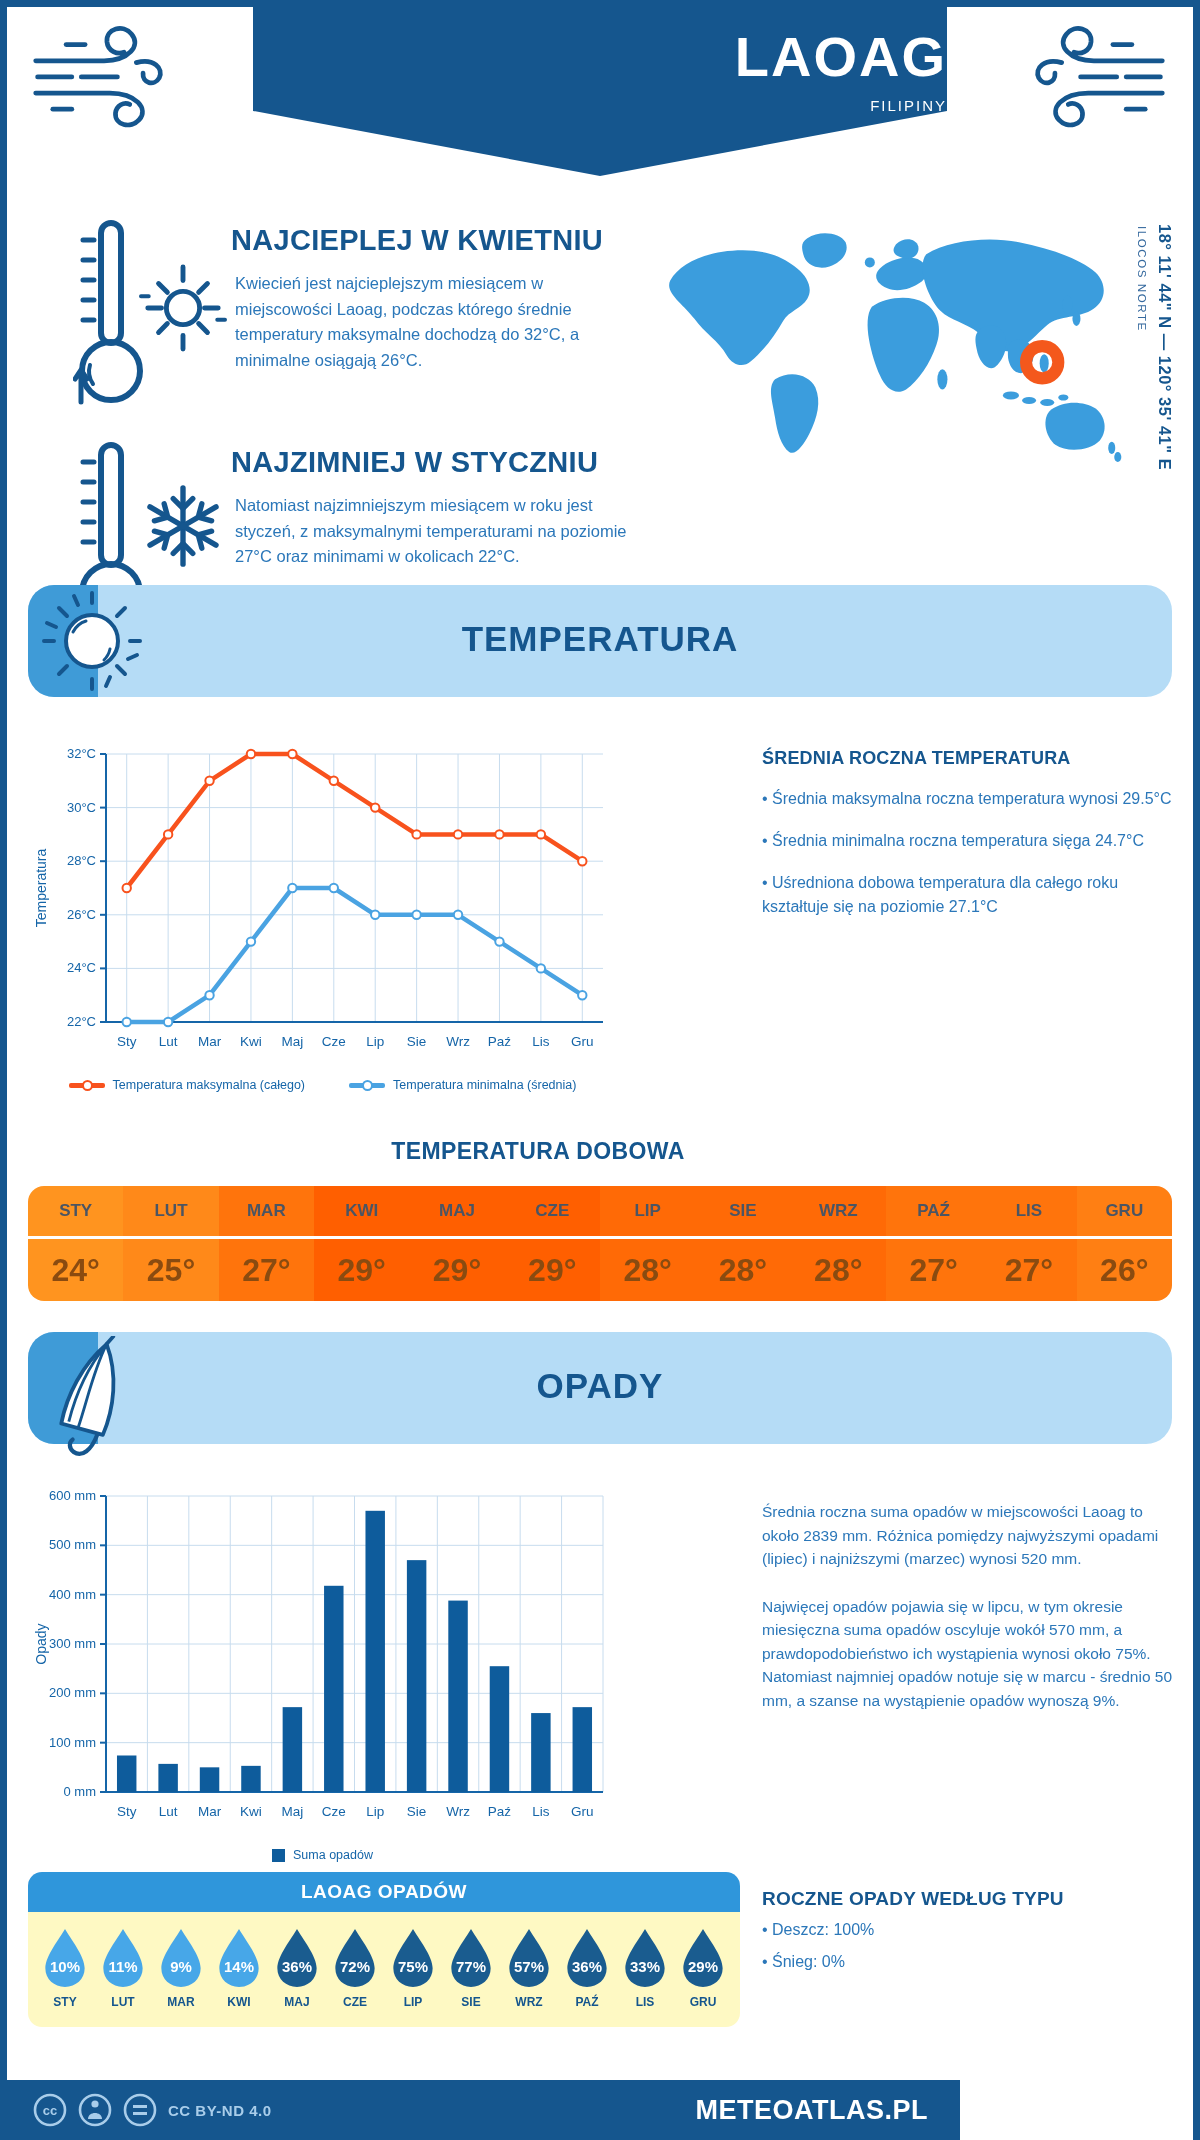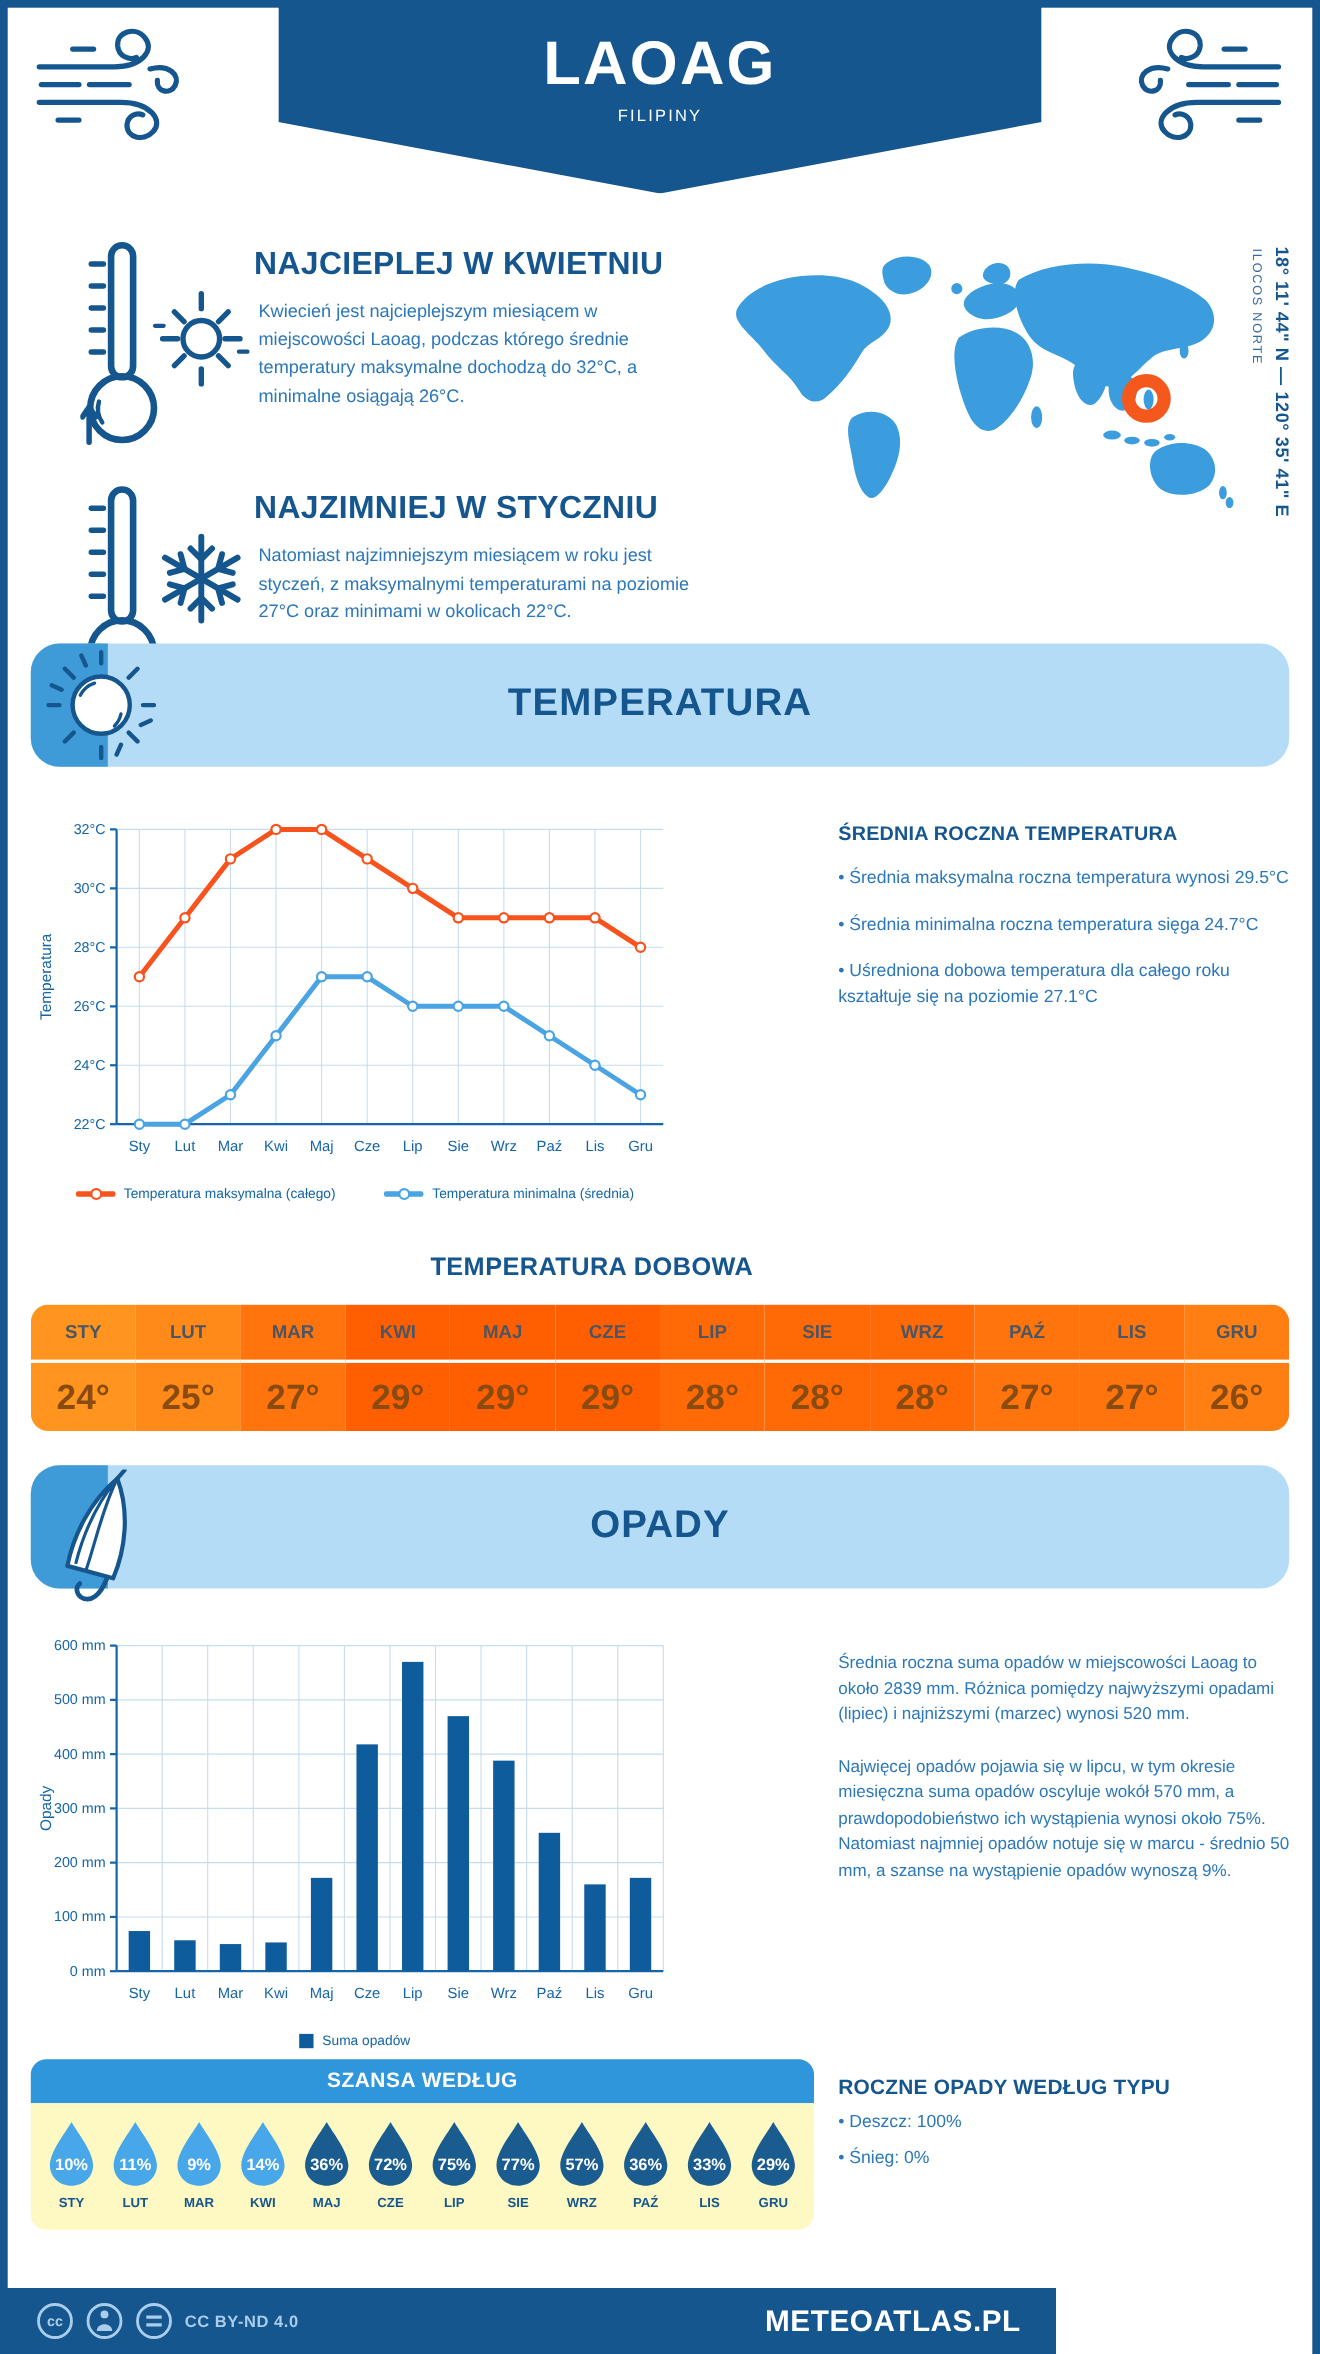--- a/index.html
+++ b/index.html
@@ -5,21 +5,21 @@
   html,body{margin:0;padding:0;background:#e8e8e8;}
   .page{position:relative;width:1200px;height:2140px;margin:0 auto;background:#ffffff;
         font-family:"Liberation Sans", sans-serif;overflow:hidden;}
   .edge{position:absolute;background:#15568e;z-index:30;}
   .edge.top{left:0;top:0;width:1200px;height:7px;}
   .edge.left{left:0;top:0;width:7px;height:2140px;}
   .edge.right{right:0;top:0;width:7px;height:2140px;}
 
   
   .banner{position:absolute;left:253px;top:0;width:694px;height:176px;background:#15568e;
-          clip-path:polygon(0 0,100% 0,100% 63%,50% 100%,0 63%);text-align:center;color:#fff;z-index:20;}
+          clip-path:polygon(0 0,100% 0,100% 63%,50% 100%,0 63%);text-align:right;color:#fff;z-index:20;}
   .banner .title{margin-top:24px;font-size:56px;font-weight:700;letter-spacing:2px;}
   .banner .subtitle{margin-top:8px;font-size:15px;letter-spacing:2px;}
   .windicon{position:absolute;top:16px;width:152px;height:118px;}
   .windicon.l{left:30px;} .windicon.r{left:1016px;transform:scaleX(-1);}
 
   
   .introrow{position:absolute;left:53px;width:600px;}
   .introrow .ticon{position:absolute;left:20px;top:0;}
   .introrow .sicon{position:absolute;left:86px;top:40px;}
   .itext{position:absolute;left:178px;top:6px;width:400px;}
@@ -436,21 +436,21 @@
     </div>
 
   <div class="rcol" style="top:1500px;">
     <div id="precip-paragraphs">
         <div class="para">Średnia roczna suma opadów w miejscowości Laoag to około 2839 mm. Różnica pomiędzy najwyższymi opadami (lipiec) i najniższymi (marzec) wynosi 520 mm.</div>
         <div class="para">Najwięcej opadów pojawia się w lipcu, w tym okresie miesięczna suma opadów oscyluje wokół 570 mm, a prawdopodobieństwo ich wystąpienia wynosi około 75%. Natomiast najmniej opadów notuje się w marcu - średnio 50 mm, a szanse na wystąpienie opadów wynoszą 9%.</div>
       </div>
   </div>
 
   <div class="chance">
-    <div class="chead">SZANSA WEDŁUG</div>
+    <div class="chead">LAOAG OPADÓW</div>
     <div class="cbody" id="drops">
         <div class="dropcell">
           <svg width="46" height="60" viewBox="0 0 44 58">
         <path d="M22 1 C17 10 3 27 3 39 C3 49.5 11.5 57 22 57 C32.5 57 41 49.5 41 39 C41 27 27 10 22 1 Z" fill="#47a7e8"></path>
         <text x="22" y="43" text-anchor="middle" font-size="14.5" font-weight="bold" fill="#ffffff">10%</text>
           </svg>
       <div class="mon">STY</div>
         </div>
         <div class="dropcell">
           <svg width="46" height="60" viewBox="0 0 44 58">

